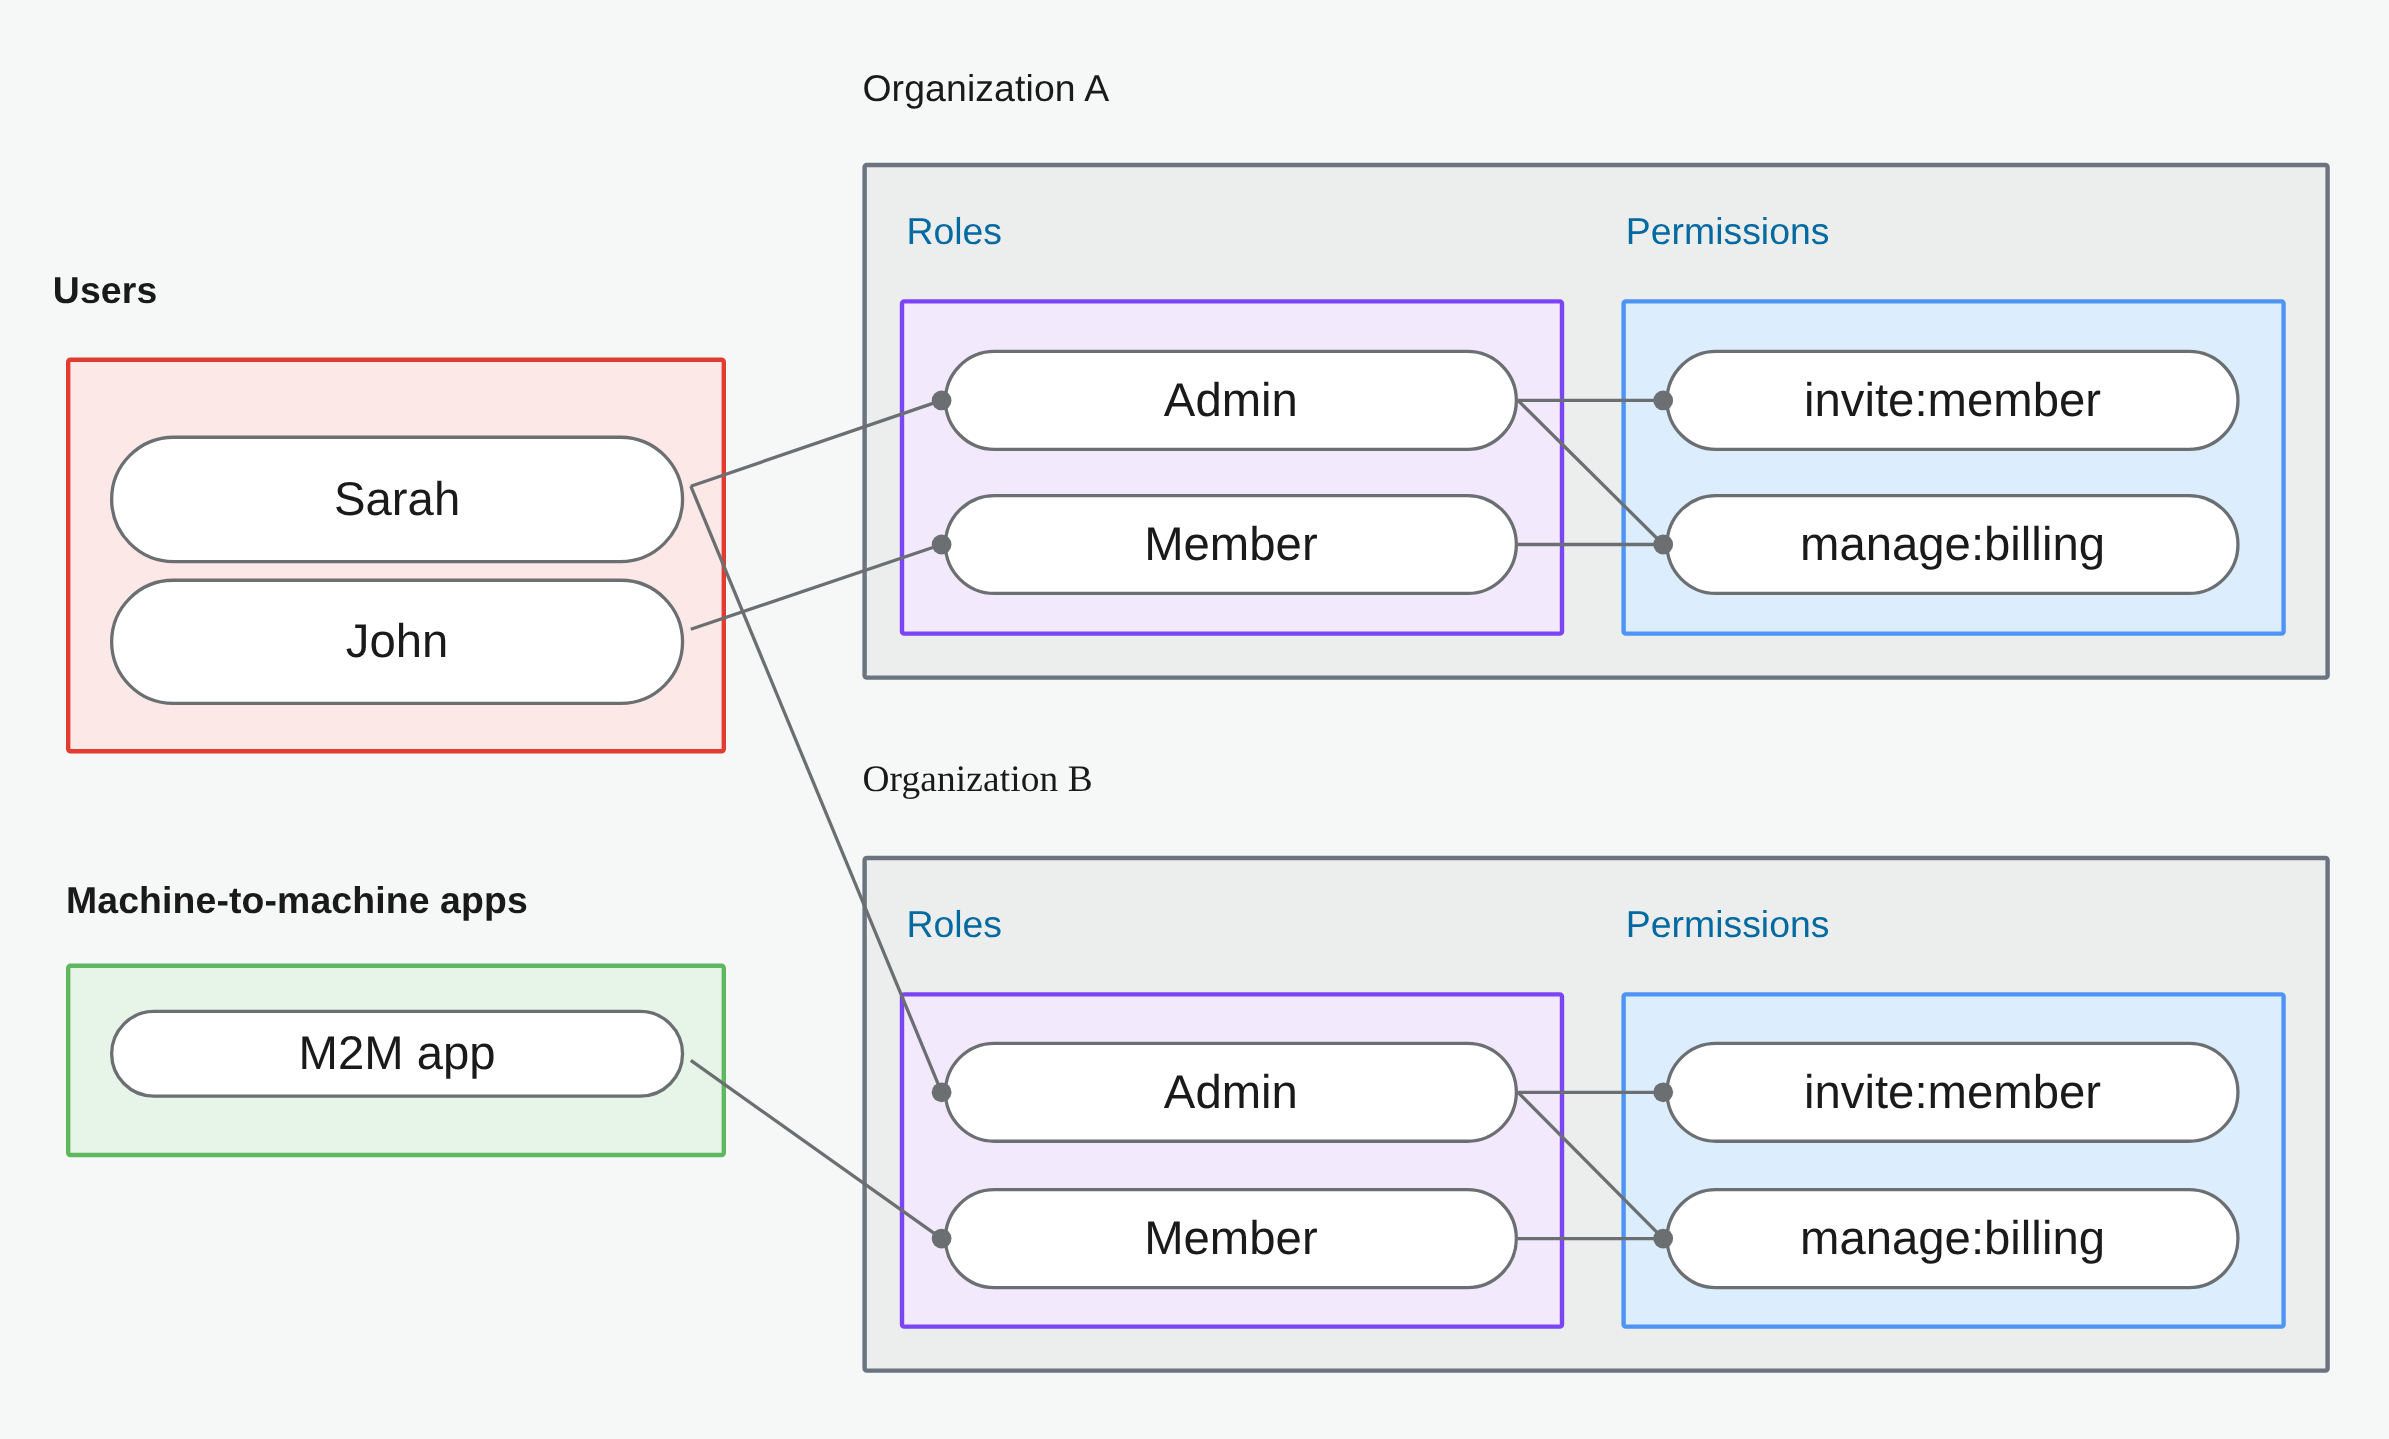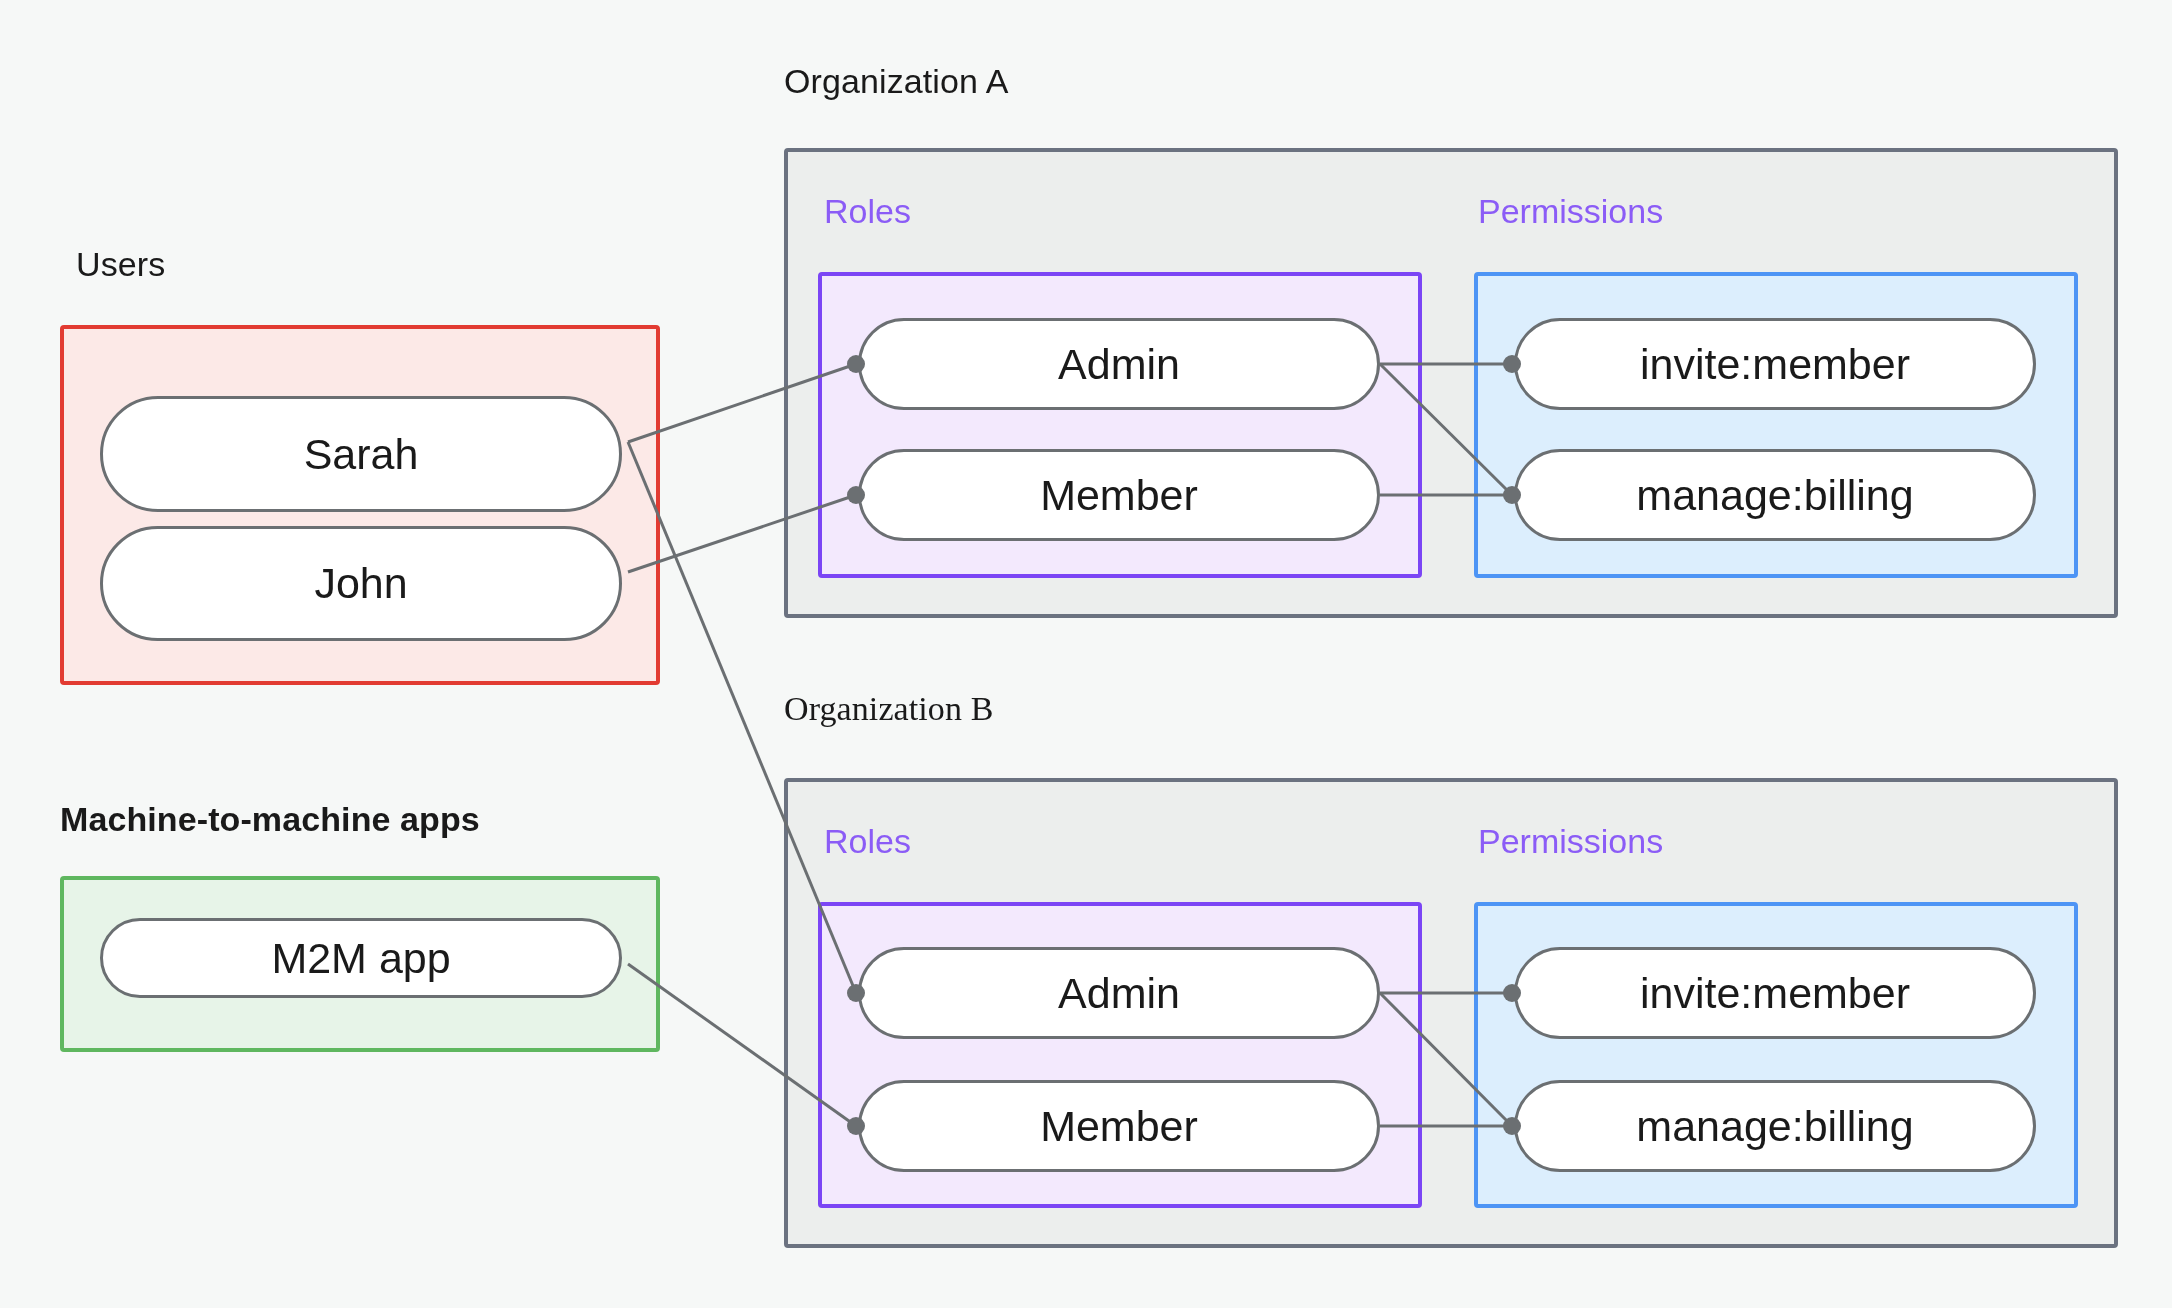--- a/index.html
+++ b/index.html
@@ -25,21 +25,21 @@
     border-radius:4px;
   }
   .grp-users{border:4px solid #e23b32;background:#fce9e7;}
   .grp-m2m{border:4px solid #5fb75f;background:#e7f4e8;}
   .grp-org{border:4px solid #6b7280;background:#eceeed;}
   .grp-roles{border:4px solid #7b45f5;background:#f3e9fd;}
   .grp-perms{border:4px solid #4d94f5;background:#dceefd;}
   .sub-title{
     position:absolute;
     font-size:34px;
-    color:#8b5cf6;
+    color:#0369a1;
     white-space:nowrap;
   }
   .pill{
     position:absolute;
     box-sizing:border-box;
     background:#ffffff;
     border:3px solid #6b6f72;
     border-radius:999px;
     display:flex;
     align-items:center;
@@ -50,21 +50,21 @@
   }
   svg.edges{position:absolute;left:0;top:0;width:2172px;height:1308px;pointer-events:none;}
   svg.edges line{stroke:#6b6f72;stroke-width:3;}
   svg.edges circle{fill:#6b6f72;}
 </style>
 </head>
 <body>
 
 <div id="stage">
 
-  <div class="lbl" style="left:76px;top:245px;font-weight:normal;">Users</div>
+  <div class="lbl" style="left:48px;top:245px;font-weight:bold;">Users</div>
 
   <div class="grp grp-users" style="left:60px;top:325px;width:600px;height:360px;"></div>
 
   <div class="pill" style="left:100px;top:396px;width:522px;height:116px;">Sarah</div>
 
   <div class="pill" style="left:100px;top:526px;width:522px;height:115px;">John</div>
 
   <div class="lbl" style="left:60px;top:800px;font-weight:bold;">Machine-to-machine apps</div>
 
   <div class="grp grp-m2m" style="left:60px;top:876px;width:600px;height:176px;"></div>

